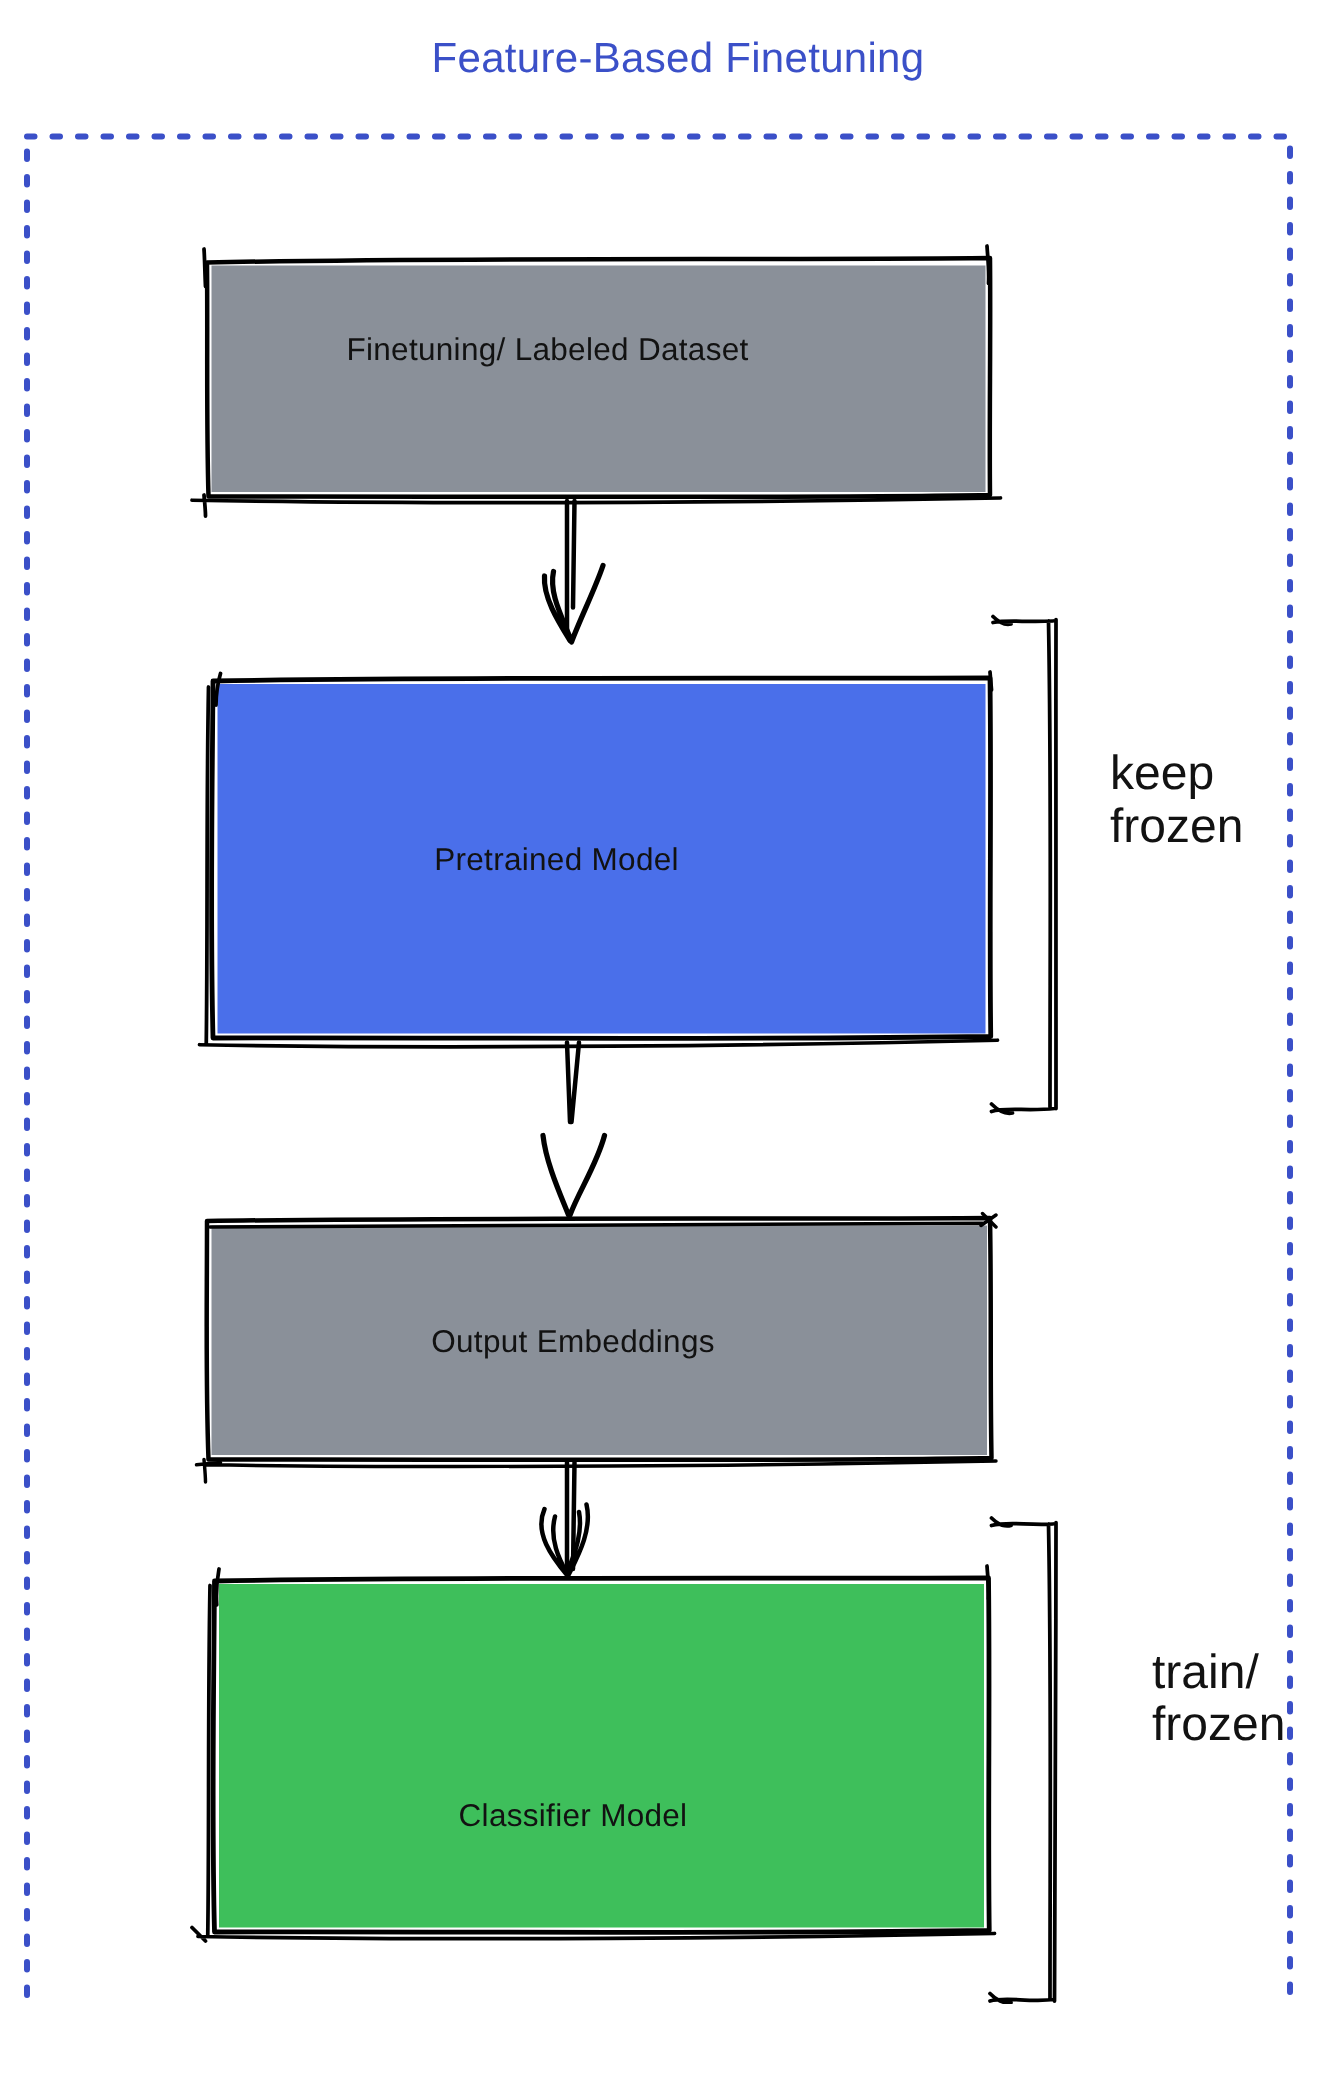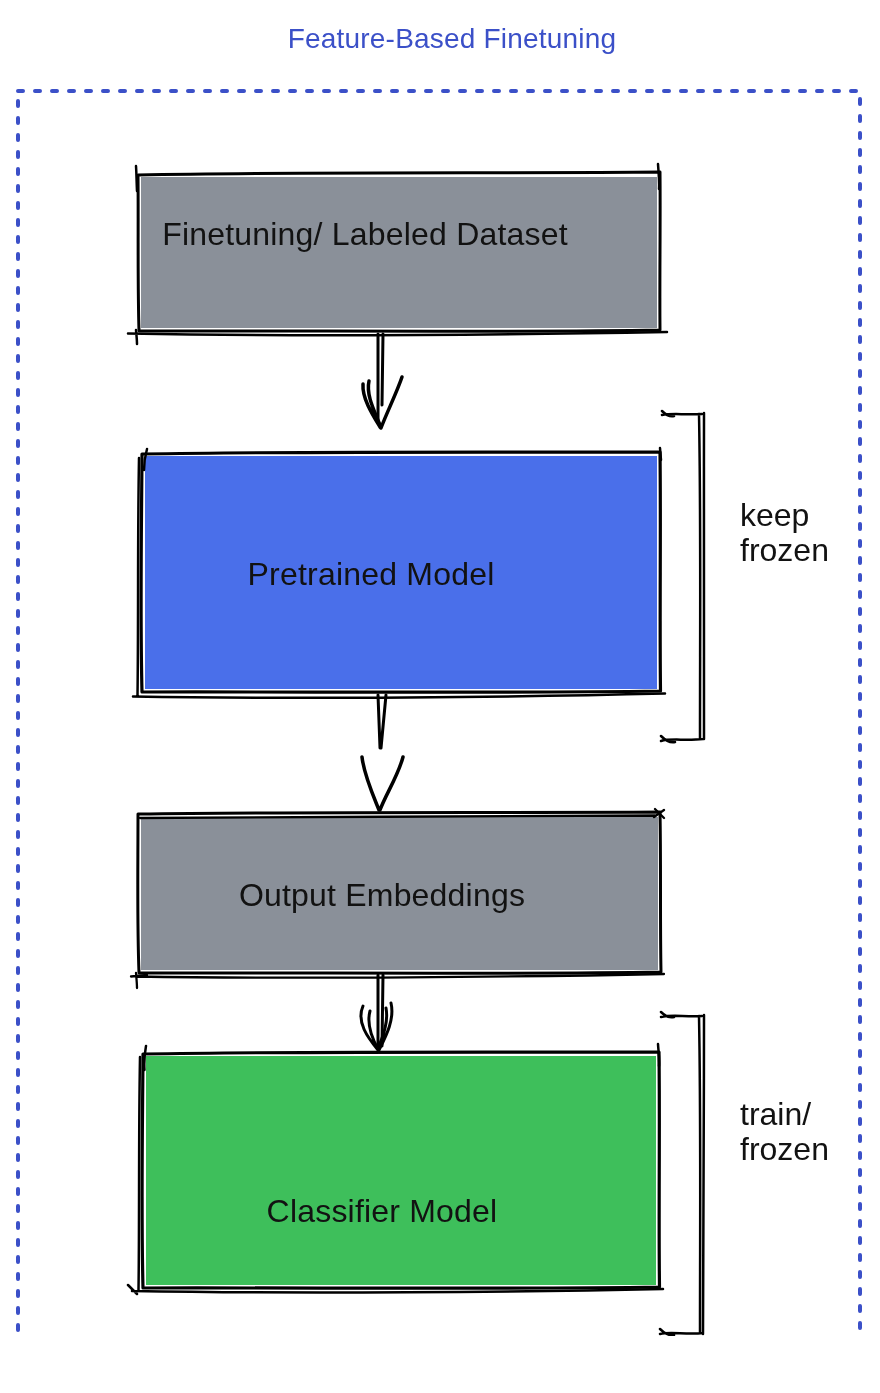--- a/index.html
+++ b/index.html
@@ -27,21 +27,21 @@
     transform: translateX(-50%);
     font-size: 28px;
     font-weight: 400;
     color: #3B50C8;
     white-space: nowrap;
     letter-spacing: 0.2px;
   }
   .node-label {
     position: absolute;
     transform: translate(-50%, -50%);
-    font-size: 32px;
+    font-size: 21px;
     color: #121212;
     white-space: nowrap;
     letter-spacing: 0.2px;
   }
   .side-label {
     position: absolute;
     font-size: 32px;
     color: #121212;
     line-height: 35px;
     white-space: nowrap;
@@ -114,18 +114,18 @@
 
   <div class="node-label" style="left:365px; top:234px;">Finetuning/ Labeled Dataset</div>
   <div class="node-label" style="left:382px; top:895px;">Output Embeddings</div>
   <div class="node-label" style="left:371px; top:574px;">Pretrained Model</div>
   <div class="node-label" style="left:382px; top:1175px;margin-top:36px;">Classifier Model</div>
 
   <div class="side-label" style="left:740px; top:498px;">
     <div>keep</div>
     <div>frozen</div>
   </div>
-  <div class="side-label" style="left:740px; top:1097px;">
+  <div class="side-label" style="left:768px; top:1097px;">
     <div>train/</div>
     <div>frozen</div>
   </div>
 
 </div>
 
 </body></html>

